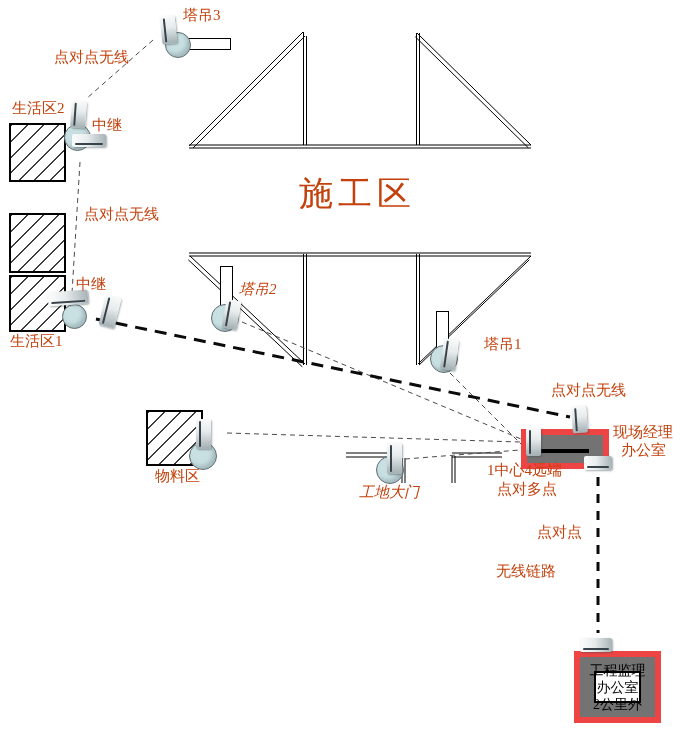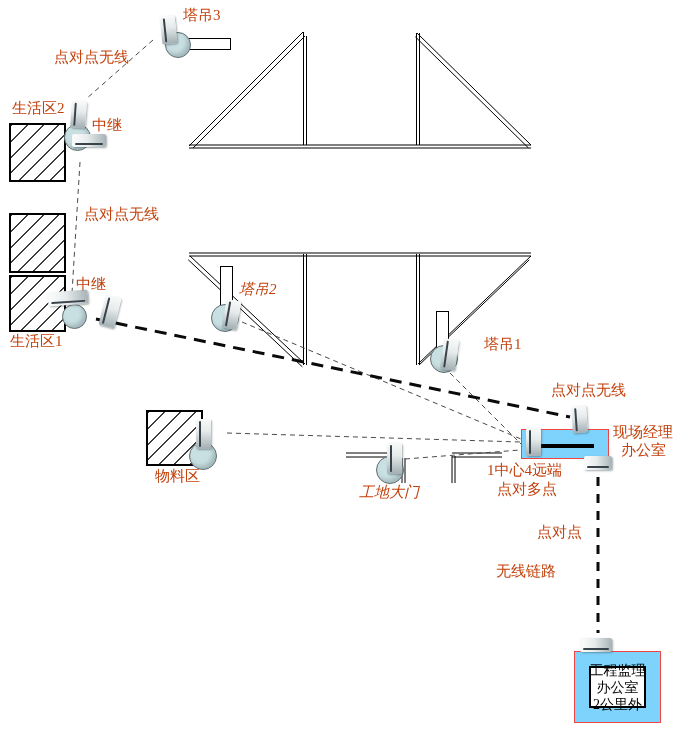--- a/index.html
+++ b/index.html
@@ -26,21 +26,21 @@
     position:absolute;z-index:5;border-radius:2px;
     background:linear-gradient(to top,#a7b3b7 5%,#e7ebec 60%,#f8fafa);
     box-shadow:1px 1px 2px rgba(60,70,75,.45);
   }
   .panel::after{
     content:"";position:absolute;left:3px;top:2px;bottom:2px;width:2px;
     background:#39434a;border-radius:1px;
   }
   .panel.h{background:linear-gradient(to right,#f8fafa 10%,#e7ebec 45%,#a7b3b7);}
   .panel.h::after{left:3px;right:3px;top:auto;bottom:2px;height:2px;width:auto;}
-  .office-outer{position:absolute;z-index:3;border:1px solid #ef4444;background:#7dd3fc;padding:14px;box-sizing:border-box;}
+  .office-outer{position:absolute;z-index:3;border:6px solid #ef4444;background:#737373;padding:14px;box-sizing:border-box;}
   .office-inner{border:2px solid #000;width:100%;height:100%;box-sizing:border-box;background:#fff;
     display:flex;flex-direction:column;align-items:center;justify-content:center;}
   .office-inner .line{font-size:14px;line-height:17px;white-space:nowrap;}
 </style>
 </head>
 <body>
 
 <div id="stage">
 
   <svg id="wires" width="700" height="740" viewBox="0 0 700 740">
@@ -137,20 +137,21 @@
 
   <span class="panel h" style="left:580px;top:638px;width:32px;height:14px;"></span>
   <div class="office-outer" style="left:574px;top:651px;width:87px;height:72px;">
     <div class="office-inner">
       <span class="line">工程监理</span>
       <span class="line">办公室</span>
       <span class="line">2公里外</span>
     </div>
   </div>
 
+  <div class="label title-label" style="left:299px;top:175px;">施工区</div>
 
   <div class="label" style="left:183px;top:7px;">塔吊3</div>
   <div class="label" style="left:54px;top:49px;">点对点无线</div>
   <div class="label" style="left:12px;top:100px;">生活区2</div>
   <div class="label" style="left:92px;top:117px;">中继</div>
   <div class="label" style="left:84px;top:206px;">点对点无线</div>
   <div class="label" style="left:76px;top:276px;">中继</div>
   <div class="label" style="left:10px;top:333px;">生活区1</div>
   <div class="label" style="left:239px;top:281px;font-style:italic;">塔吊2</div>
   <div class="label" style="left:458px;top:336px;margin-left:26px;">塔吊1</div>

